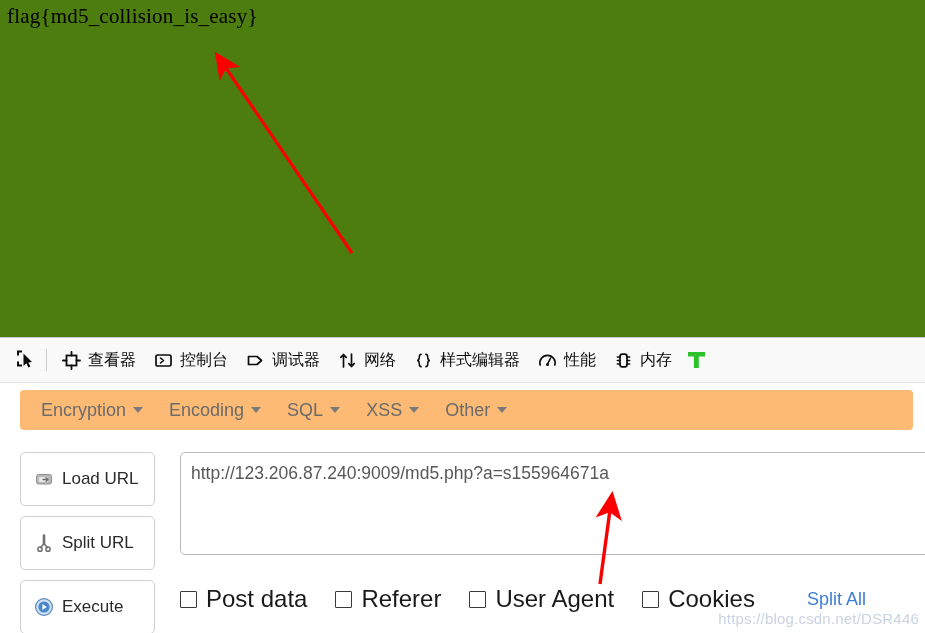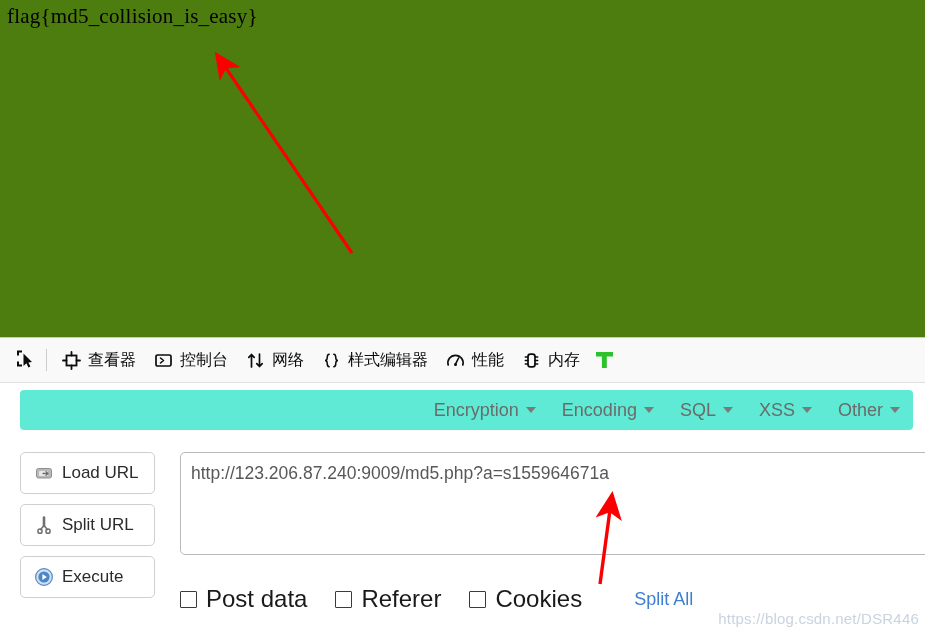--- a/index.html
+++ b/index.html
@@ -118,27 +118,26 @@
     height: 249px;
     background: #ffffff;
   }
 
   #hackbar-menubar {
     position: absolute;
     left: 20px;
     top: 6px;
     width: 893px;
     height: 40px;
-    background: #5eead4;
+    background: #fdba74;
     border-radius: 4px;
     display: flex;
     align-items: center;
     padding-left: 8px;
     box-sizing: border-box;
-    justify-content: flex-end;
   }
   .menu-item {
     display: flex;
     align-items: center;
     gap: 7px;
     padding: 4px 13px;
     font-size: 18px;
     color: #6b6b6b;
     font-family: "Liberation Sans", sans-serif;
     white-space: nowrap;
@@ -157,21 +156,21 @@
     position: absolute;
     left: 20px;
     top: 68px;
     width: 142px;
   }
   .action-btn {
     display: flex;
     align-items: center;
     gap: 8px;
     width: 135px;
-    height: 42px;
+    height: 54px;
     box-sizing: border-box;
     padding-left: 13px;
     border: 1px solid #cfcfcf;
     border-radius: 5px;
     background: #ffffff;
     margin-bottom: 10px;
   }
   .action-btn .act-label {
     font-size: 17px;
     color: #2b2b2b;
@@ -291,20 +290,28 @@
   <div class="dt-tab">
     <span class="dt-icon">
       <svg width="19" height="19" viewBox="0 0 19 19">
         <rect x="2" y="4" width="15" height="11" rx="1.6" fill="none" stroke="#0c0c0d" stroke-width="1.7"></rect>
         <path d="M6.5 7l3 2.5-3 2.5" fill="none" stroke="#0c0c0d" stroke-width="1.6" stroke-linecap="round" stroke-linejoin="round"></path>
       </svg>
     </span>
     <span class="dt-label">控制台</span>
   </div>
 
+  <div class="dt-tab">
+    <span class="dt-icon">
+      <svg width="19" height="19" viewBox="0 0 19 19">
+        <path d="M2.5 5.5h8.5l4.5 4-4.5 4H2.5z" fill="none" stroke="#0c0c0d" stroke-width="1.7" stroke-linejoin="round"></path>
+      </svg>
+    </span>
+    <span class="dt-label">调试器</span>
+  </div>
 
   <div class="dt-tab">
     <span class="dt-icon">
       <svg width="19" height="19" viewBox="0 0 19 19">
         <path d="M5.5 16V3.5M5.5 3.5L2.8 6.4M5.5 3.5L8.2 6.4" fill="none" stroke="#0c0c0d" stroke-width="1.7" stroke-linecap="round" stroke-linejoin="round"></path>
         <path d="M13.5 3v12.5M13.5 15.5l-2.7-2.9M13.5 15.5l2.7-2.9" fill="none" stroke="#0c0c0d" stroke-width="1.7" stroke-linecap="round" stroke-linejoin="round"></path>
       </svg>
     </span>
     <span class="dt-label">网络</span>
   </div>
@@ -417,20 +424,24 @@
     <div class="opt">
       <span class="box"></span>
       <span class="opt-label">Post data</span>
     </div>
     <div class="opt">
       <span class="box"></span>
       <span class="opt-label">Referer</span>
     </div>
     <div class="opt">
       <span class="box"></span>
+      <span class="opt-label">User Agent</span>
+    </div>
+    <div class="opt">
+      <span class="box"></span>
       <span class="opt-label">Cookies</span>
     </div>
     <div id="clear-all-link">Split All</div>
   </div>
 </div>
 
 <div id="watermark">https://blog.csdn.net/DSR446</div>
 
 <svg id="annotations">
   <defs>

